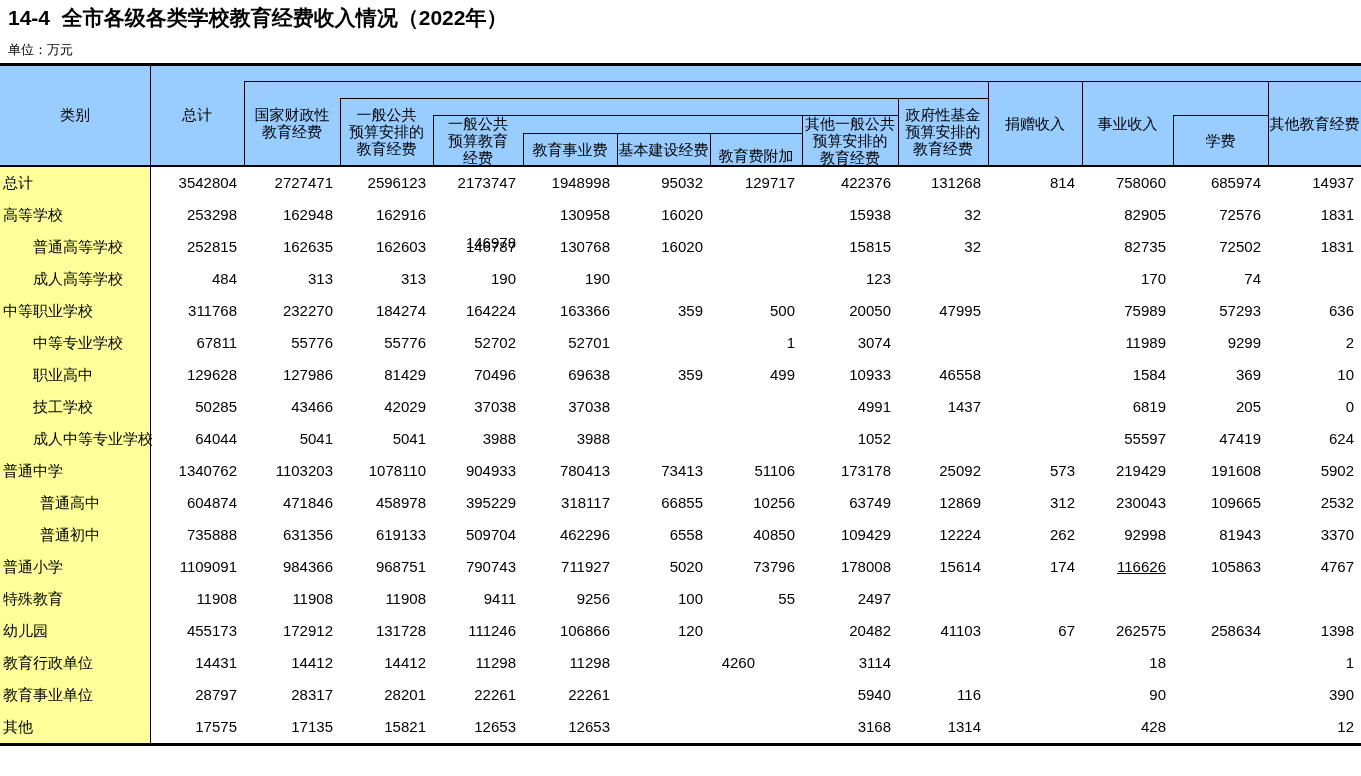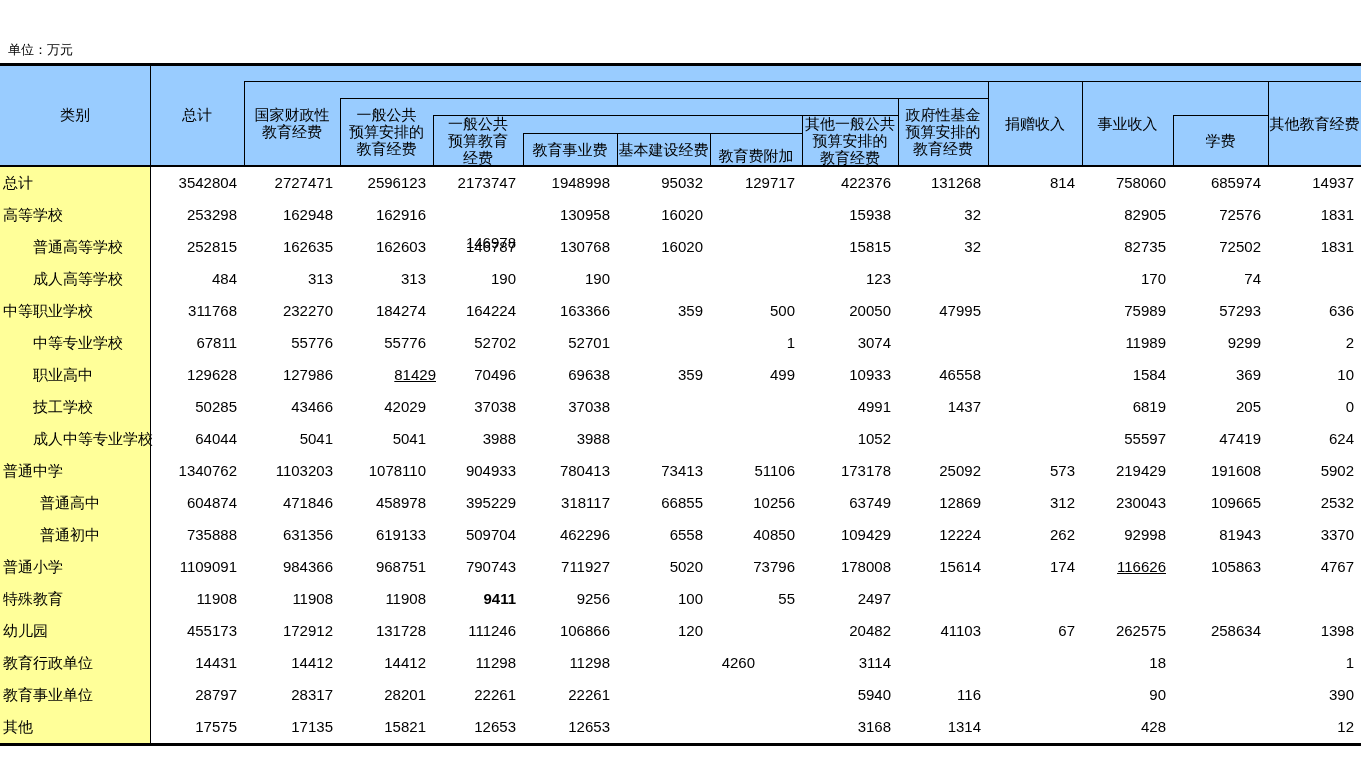--- a/index.html
+++ b/index.html
@@ -16,20 +16,21 @@
     position:absolute;display:flex;align-items:center;justify-content:center;
     text-align:center;white-space:pre-line;font-size:15px;line-height:17px;
   }
   .rowlabel{position:absolute;height:32px;display:flex;align-items:center;font-size:15px;white-space:pre;}
   .num{position:absolute;height:32px;line-height:32px;font-size:15px;text-align:right;white-space:pre;}
 </style>
 </head>
 <body>
 
 <div class="canvas">
+  <div class="title">14-4  全市各级各类学校教育经费收入情况（2022年）</div>
   <div class="unit">单位：万元</div>
   <div class="hdr-bg"></div>
   <div class="labelcol-bg"></div>
   <div id="grid">
       <div class="hline" style="left: 0px; top: 63px; width: 1361px; height: 3px;"></div>
       <div class="hline" style="left: 244px; top: 81px; width: 1117px; height: 1px;"></div>
       <div class="hline" style="left: 340px; top: 98px; width: 648px; height: 1px;"></div>
       <div class="hline" style="left: 433px; top: 115px; width: 465px; height: 1px;"></div>
       <div class="hline" style="left: 1173px; top: 115px; width: 95px; height: 1px;"></div>
       <div class="hline" style="left: 523px; top: 133px; width: 279px; height: 1px;"></div>
@@ -142,21 +143,21 @@
       <div class="num" style="left: 435px; top: 327px; width: 81px;">52702</div>
       <div class="num" style="left: 525px; top: 327px; width: 85px;">52701</div>
       <div class="num" style="left: 712px; top: 327px; width: 83px;">1</div>
       <div class="num" style="left: 804px; top: 327px; width: 87px;">3074</div>
       <div class="num" style="left: 1084px; top: 327px; width: 82px;">11989</div>
       <div class="num" style="left: 1175px; top: 327px; width: 86px;">9299</div>
       <div class="num" style="left: 1270px; top: 327px; width: 84px;">2</div>
       <div class="rowlabel" style="left: 33px; top: 359px; width: 113px;">职业高中</div>
       <div class="num" style="left: 152px; top: 359px; width: 85px;">129628</div>
       <div class="num" style="left: 246px; top: 359px; width: 87px;">127986</div>
-      <div class="num" style="left: 352px; top: 359px; width: 84px; text-decoration: underline;">81429</div>
+      <div class="num" style="left: 342px; top: 359px; width: 84px;">81429</div>
       <div class="num" style="left: 435px; top: 359px; width: 81px;">70496</div>
       <div class="num" style="left: 525px; top: 359px; width: 85px;">69638</div>
       <div class="num" style="left: 619px; top: 359px; width: 84px;">359</div>
       <div class="num" style="left: 712px; top: 359px; width: 83px;">499</div>
       <div class="num" style="left: 804px; top: 359px; width: 87px;">10933</div>
       <div class="num" style="left: 900px; top: 359px; width: 81px;">46558</div>
       <div class="num" style="left: 1084px; top: 359px; width: 82px;">1584</div>
       <div class="num" style="left: 1175px; top: 359px; width: 86px;">369</div>
       <div class="num" style="left: 1270px; top: 359px; width: 84px;">10</div>
       <div class="rowlabel" style="left: 33px; top: 391px; width: 113px;">技工学校</div>
@@ -233,21 +234,21 @@
       <div class="num" style="left: 804px; top: 551px; width: 87px;">178008</div>
       <div class="num" style="left: 900px; top: 551px; width: 81px;">15614</div>
       <div class="num" style="left: 990px; top: 551px; width: 85px;">174</div>
       <div class="num" style="left: 1084px; top: 551px; width: 82px; text-decoration: underline;">116626</div>
       <div class="num" style="left: 1175px; top: 551px; width: 86px;">105863</div>
       <div class="num" style="left: 1270px; top: 551px; width: 84px;">4767</div>
       <div class="rowlabel" style="left: 3px; top: 583px; width: 143px;">特殊教育</div>
       <div class="num" style="left: 152px; top: 583px; width: 85px;">11908</div>
       <div class="num" style="left: 246px; top: 583px; width: 87px;">11908</div>
       <div class="num" style="left: 342px; top: 583px; width: 84px;">11908</div>
-      <div class="num" style="left: 435px; top: 583px; width: 81px; font-weight: bold;">9411</div>
+      <div class="num" style="left: 435px; top: 583px; width: 81px;">9411</div>
       <div class="num" style="left: 525px; top: 583px; width: 85px;">9256</div>
       <div class="num" style="left: 619px; top: 583px; width: 84px;">100</div>
       <div class="num" style="left: 712px; top: 583px; width: 83px;">55</div>
       <div class="num" style="left: 804px; top: 583px; width: 87px;">2497</div>
       <div class="rowlabel" style="left: 3px; top: 615px; width: 143px;">幼儿园</div>
       <div class="num" style="left: 152px; top: 615px; width: 85px;">455173</div>
       <div class="num" style="left: 246px; top: 615px; width: 87px;">172912</div>
       <div class="num" style="left: 342px; top: 615px; width: 84px;">131728</div>
       <div class="num" style="left: 435px; top: 615px; width: 81px;">111246</div>
       <div class="num" style="left: 525px; top: 615px; width: 85px;">106866</div>

